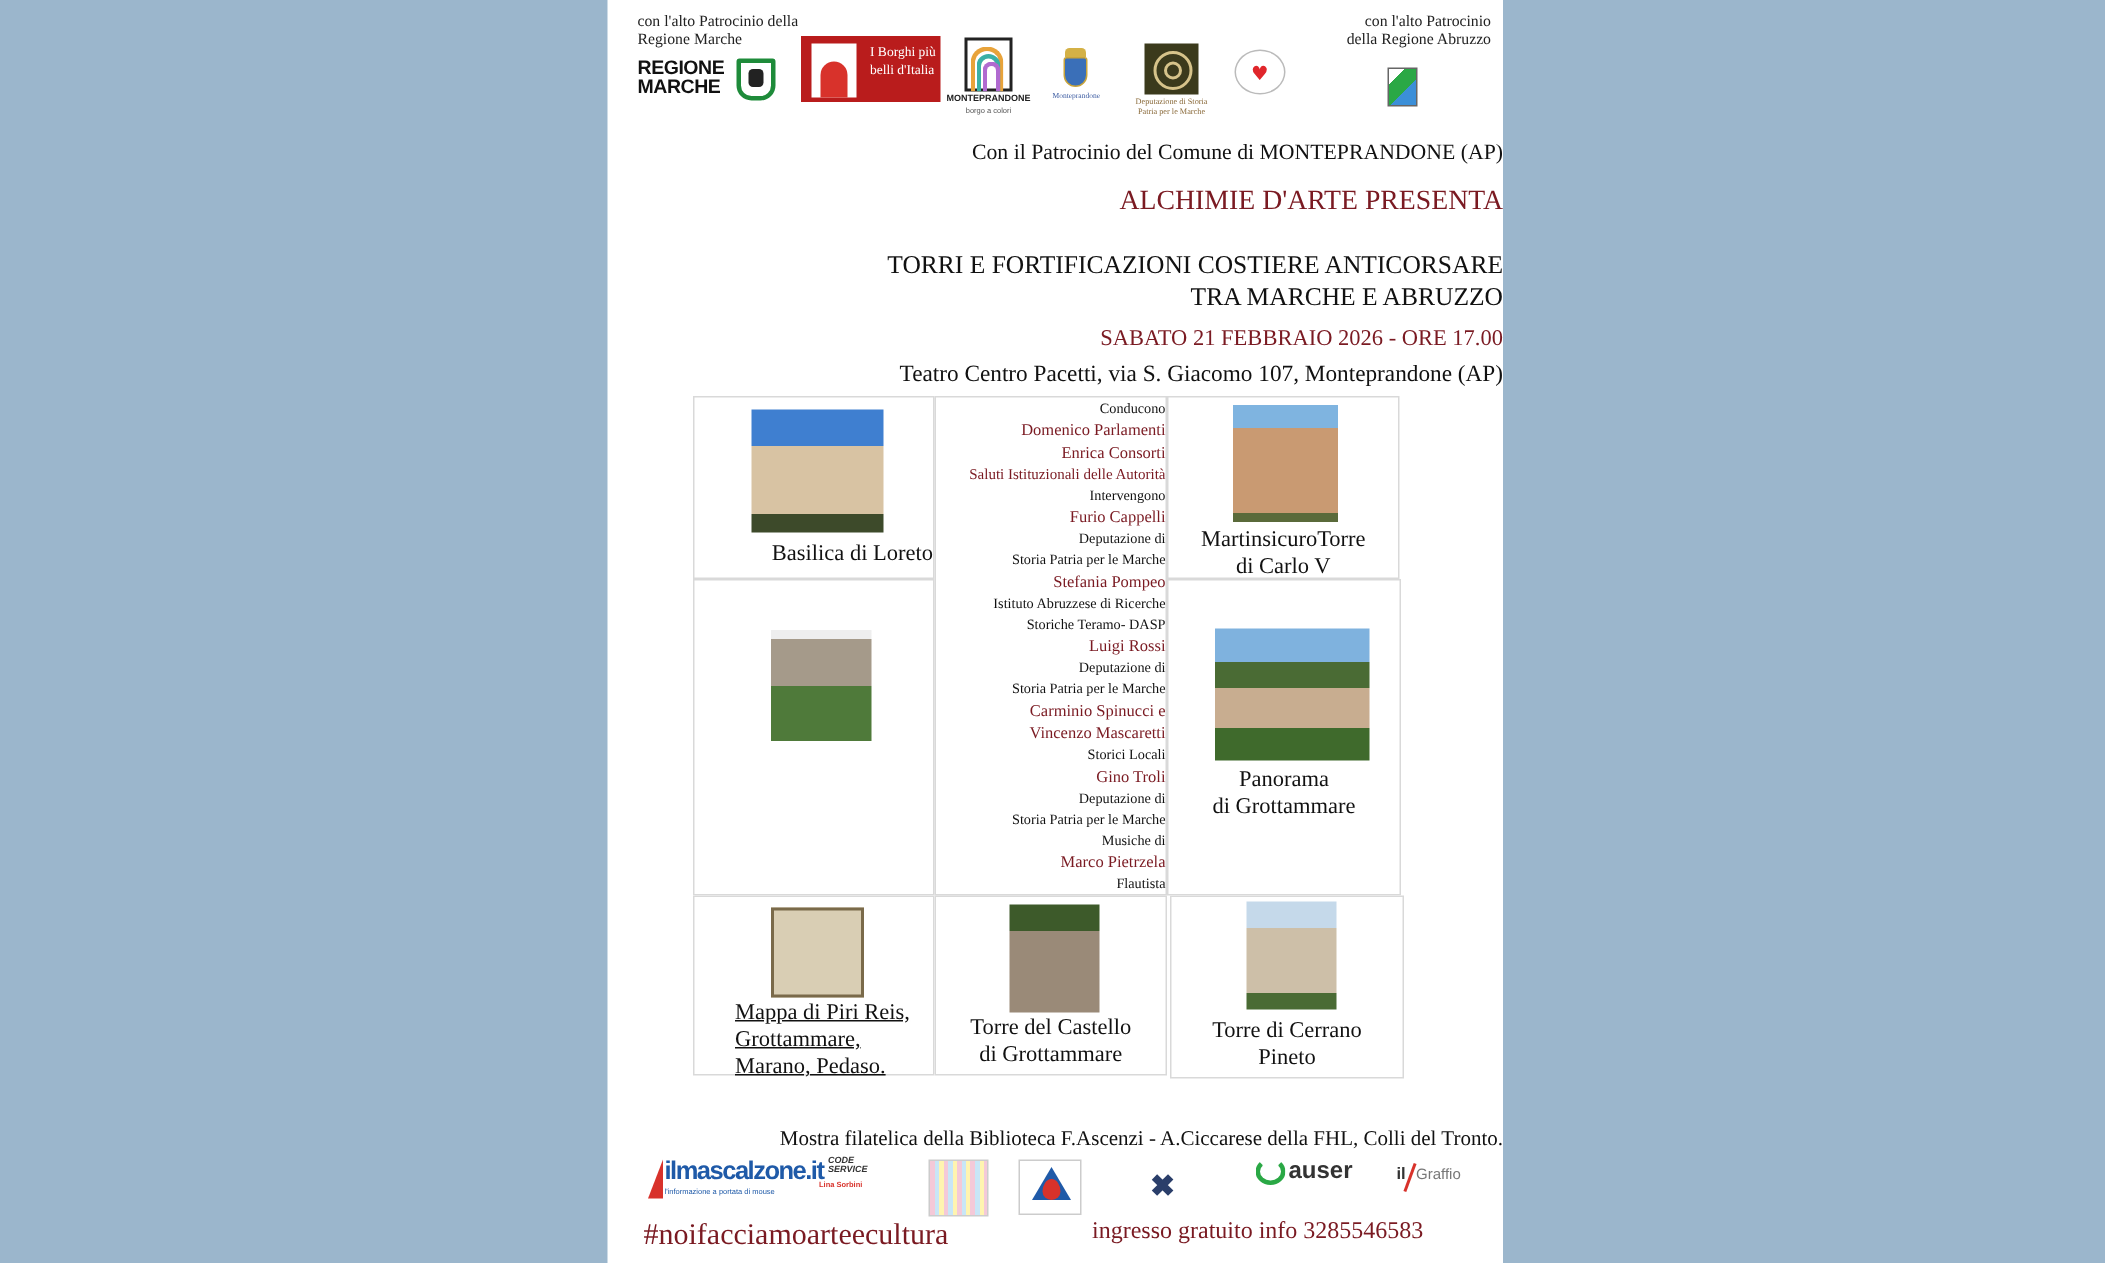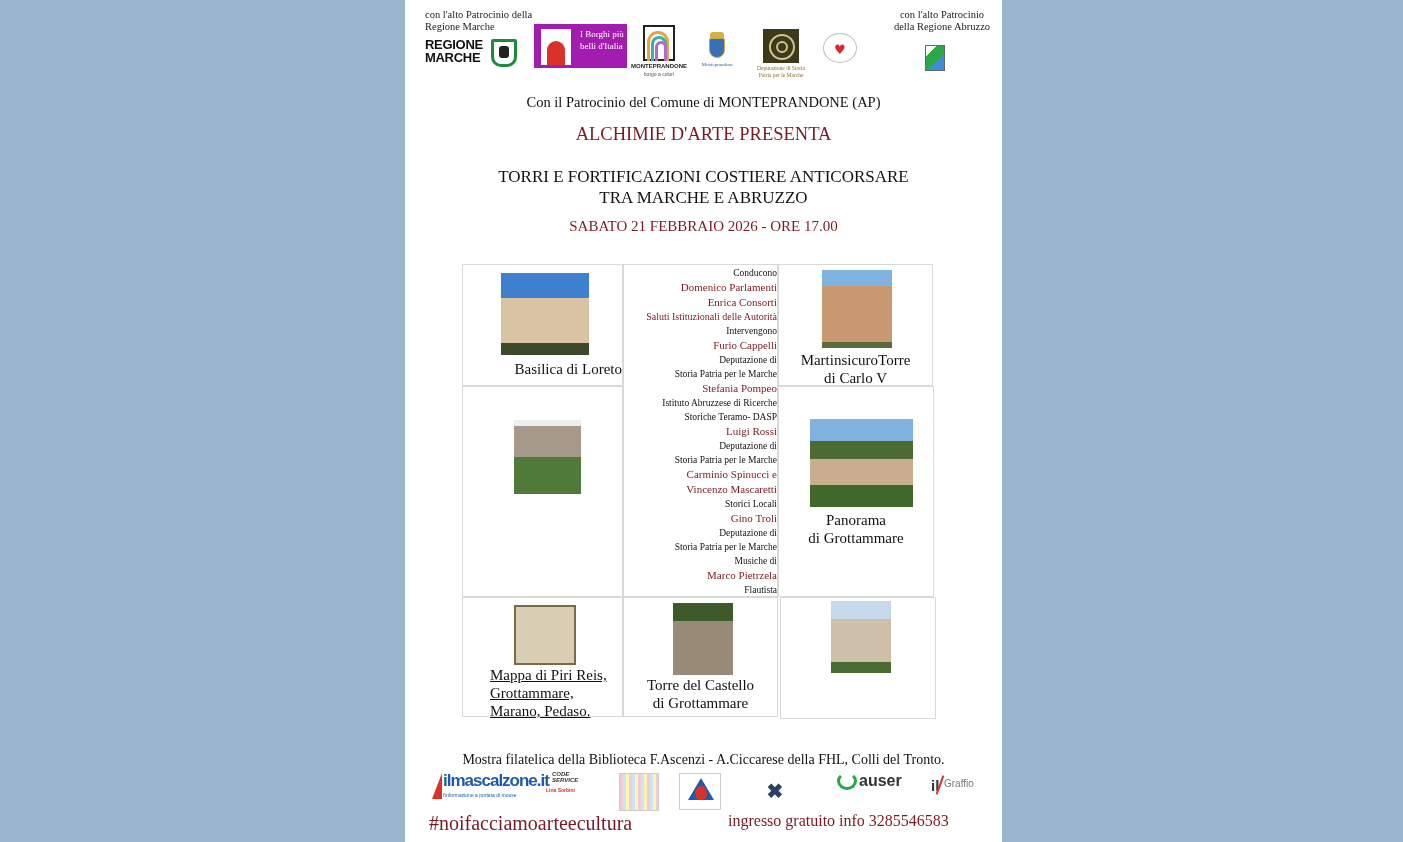--- a/index.html
+++ b/index.html
@@ -1,31 +1,31 @@
 <!DOCTYPE html>
 <html><head>
 <meta charset="utf-8">
 <style>
   * { box-sizing: border-box; margin: 0; padding: 0; }
   html, body { width: 1403px; height: 842px; overflow: hidden; }
   body { background: #9bb6cc; font-family: "DejaVu Serif", "Liberation Serif", serif; position: relative; }
   .poster { position: absolute; left: 405px; top: 0; width: 597px; height: 842px; background: #ffffff; }
   .serif { font-family: "Liberation Serif", "DejaVu Serif", serif; }
   .abs { position: absolute; }
-  .center { text-align: center; }
+  .center { text-align: right; }
 
   .patr-small { font-family: "Liberation Serif", serif; font-size: 10.5px; line-height: 12px; color: #222; }
 
   
   .rm-logo { left: 20px; top: 38px; width: 95px; height: 30px; }
   .rm-text { font-family: "Liberation Sans", sans-serif; font-weight: bold; font-size: 13px; line-height: 13px; color: #111; letter-spacing: -0.3px; }
   .rm-shield { position: absolute; left: 66px; top: 1px; width: 26px; height: 28px; border: 3px solid #1e8b3a; border-radius: 2px 2px 10px 10px; background: #fff; }
   .rm-shield::after { content: ""; position: absolute; left: 5px; top: 4px; width: 10px; height: 12px; background: #222; border-radius: 3px; }
 
-  .borghi { left: 129px; top: 24px; width: 93px; height: 44px; background: #a21caf; }
+  .borghi { left: 129px; top: 24px; width: 93px; height: 44px; background: #b91c1c; }
   .borghi .tower { position: absolute; left: 7px; top: 5px; width: 30px; height: 36px; background: #fff; }
   .borghi .tower::before { content:""; position:absolute; left: 6px; top: 12px; width: 18px; height: 24px; background:#d8322b; border-radius: 9px 9px 0 0; }
   .borghi .bt { position: absolute; left: 46px; top: 4px; width: 44px; font-family: "Liberation Serif", serif; font-size: 9px; line-height: 12px; color: #fff; }
 
   .mont { left: 225px; top: 25px; width: 58px; height: 52px; }
   .mont .box { position: absolute; left: 13px; top: 0; width: 32px; height: 36px; border: 2px solid #222; }
   .mont .arc1 { position: absolute; left: 17px; top: 6px; width: 22px; height: 30px; border: 3px solid #e8a33a; border-bottom: none; border-radius: 11px 11px 0 0; }
   .mont .arc2 { position: absolute; left: 21px; top: 11px; width: 16px; height: 25px; border: 3px solid #3bb0a5; border-bottom: none; border-radius: 8px 8px 0 0; }
   .mont .arc3 { position: absolute; left: 25px; top: 16px; width: 12px; height: 20px; border: 3px solid #b06ad0; border-bottom: none; border-radius: 6px 6px 0 0; }
   .mont .mt { position: absolute; left: 0; top: 38px; width: 58px; font-family: "Liberation Sans", sans-serif; font-weight: bold; font-size: 6px; text-align: center; color: #222; }
@@ -81,21 +81,21 @@
   .codeserv .red { color: #d8322b; font-weight: bold; }
   .farm { left: 214px; top: 773px; width: 40px; height: 38px; border: 1px solid #ccc; background: repeating-linear-gradient(90deg, #f4c9d8 0 3px, #c8e6f7 3px 6px, #fff4b0 6px 9px); }
   .avis { left: 274px; top: 773px; width: 42px; height: 37px; border: 1px solid #ccc; background: #fff; }
   .avis .a { position: absolute; left: 8px; top: 4px; width: 26px; height: 22px; background: #1f5aa8; clip-path: polygon(50% 0, 100% 100%, 0 100%); }
   .avis .d { position: absolute; left: 15px; top: 12px; width: 12px; height: 14px; background: #d8322b; border-radius: 50% 50% 50% 50% / 60% 60% 40% 40%; }
   .mlogo { left: 355px; top: 778px; width: 30px; height: 26px; font-size: 20px; color: #2a3e6a; font-family: "Liberation Sans", sans-serif; font-weight: bold; text-align: center; line-height: 26px; }
   .auser { left: 432px; top: 770px; width: 64px; height: 26px; }
   .auser .sw { position: absolute; left: 0; top: 2px; width: 20px; height: 18px; border: 3px solid #2aa845; border-radius: 50%; border-top-color: transparent; }
   .auser .t { position: absolute; left: 22px; top: 2px; font-family: "Liberation Sans", sans-serif; font-weight: bold; font-size: 16px; color: #333; }
   .graffio { left: 526px; top: 775px; width: 46px; height: 22px; font-family: "Liberation Sans", sans-serif; }
-  .graffio .i { position: absolute; left: 0; top: 2px; font-size: 15px; font-weight: bold; color: #333; }
+  .graffio .i { position: absolute; left: 0; top: 2px; font-size: 11px; font-weight: bold; color: #333; }
   .graffio .sl { position: absolute; left: 8px; top: 0; width: 2px; height: 20px; background: #d8322b; transform: rotate(20deg); }
   .graffio .g { position: absolute; left: 13px; top: 3px; font-size: 10px; color: #777; }
 </style>
 </head>
 <body>
 
 <div class="poster">
 
   <div class="abs patr-small" style="left:20px;top:9px;width:110px;">con l'alto Patrocinio della Regione Marche</div>
   <div class="abs rm-logo">
@@ -131,20 +131,21 @@
     <div class="sh"></div>
   </div>
 
   <div class="abs center serif patrocinio">Con il Patrocinio del Comune di MONTEPRANDONE (AP)</div>
   <div class="abs center serif presenta">ALCHIMIE D'ARTE PRESENTA</div>
   <div class="abs center serif title1">
     <div>TORRI E FORTIFICAZIONI COSTIERE ANTICORSARE</div>
     <div>TRA MARCHE E ABRUZZO</div>
   </div>
   <div class="abs center serif date">SABATO 21 FEBBRAIO 2026 - ORE 17.00</div>
+  <div class="abs center serif venue">Teatro Centro Pacetti, via S. Giacomo 107, Monteprandone (AP)</div>
 
   <div class="cell" style="left:57px;top:264px;width:161px;height:122px;">
     <div class="photo" style="left:38px;top:8px;width:88px;height:82px;background:linear-gradient(180deg,#3f7fd0 0 30%,#d8c3a3 30% 85%,#3d4a2a 85%);"></div>
     <div class="cap" style="top:95px;text-align:right;">
         <div>Basilica di Loreto</div>
       </div>
   </div>
 
   <div class="cell" style="left:373px;top:264px;width:155px;height:122px;">
     <div class="photo" style="left:43px;top:5px;width:70px;height:78px;background:linear-gradient(180deg,#7fb4e0 0 20%,#c99a72 20% 92%,#5a6a3a 92%);"></div>
@@ -178,20 +179,24 @@
   <div class="cell" style="left:218px;top:597px;width:155px;height:120px;">
     <div class="photo" style="left:49px;top:5px;width:60px;height:72px;background:linear-gradient(180deg,#3d5a2a 0 25%,#9a8a78 25%);"></div>
     <div class="cap" style="top:78px;">
       <div>Torre del Castello</div>
       <div>di Grottammare</div>
     </div>
   </div>
 
   <div class="cell" style="left:375px;top:597px;width:156px;height:122px;">
     <div class="photo" style="left:50px;top:3px;width:60px;height:72px;background:linear-gradient(180deg,#c5d9ea 0 25%,#cdbfa8 25% 85%,#4a6b34 85%);"></div>
+    <div class="cap" style="top:80px;">
+      <div>Torre di Cerrano</div>
+      <div>Pineto</div>
+    </div>
   </div>
 
   <div class="mid" id="program" style="padding-top:1px;">
       <span class="ln">Conducono</span>
       <span class="nm">Domenico Parlamenti</span>
       <span class="nm">Enrica Consorti</span>
       <span class="sm">Saluti Istituzionali delle Autorità</span>
       <span class="ln">Intervengono</span>
       <span class="nm">Furio Cappelli</span>
       <span class="ln">Deputazione di</span>

